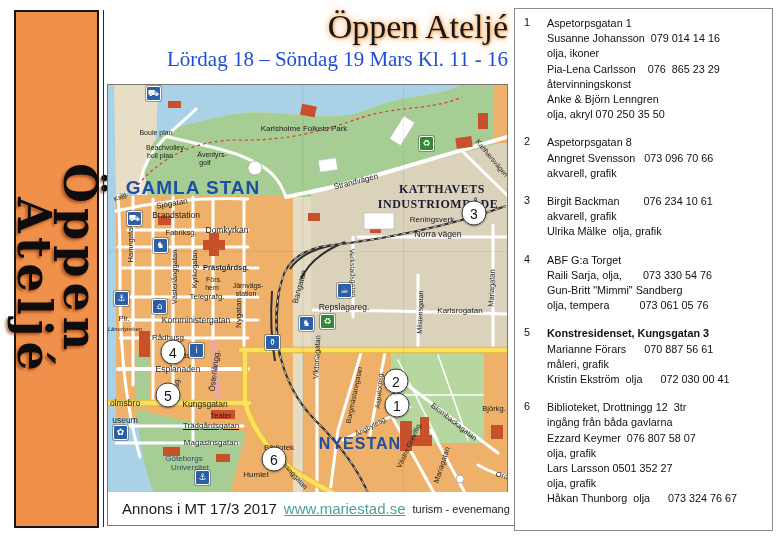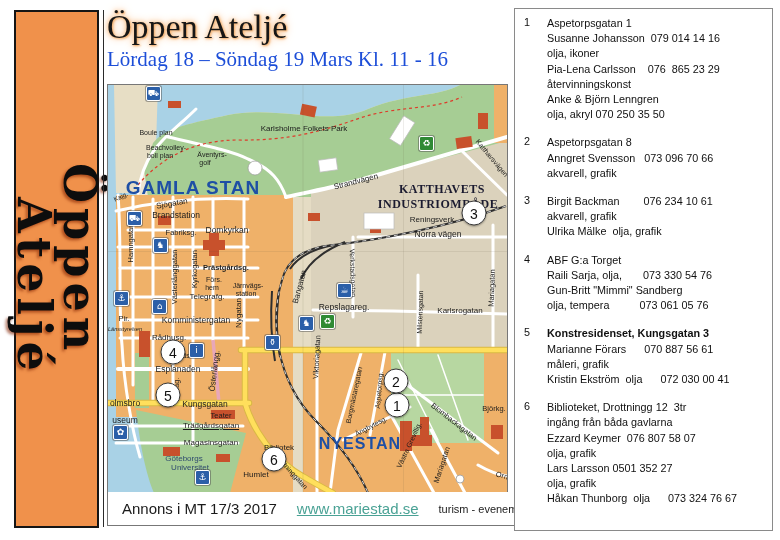--- a/index.html
+++ b/index.html
@@ -10,21 +10,21 @@
           background:#F0914B;border:2px solid #151515;box-sizing:border-box;
           display:flex;align-items:center;justify-content:center;}
   #banner .vtext{writing-mode:vertical-rl;text-orientation:mixed;
           font-family:"DejaVu Serif",serif;font-weight:bold;font-size:46px;
           color:#0d0d0d;letter-spacing:5px;line-height:1;
           text-shadow:2px 2px 3px rgba(130,35,0,.6);display:flex;flex-direction:column;gap:0;}
   #banner .vtext span{display:block;}
   #banner .vtext span + span{margin-top:34px;}
   
   #main-rule{position:absolute;left:103px;top:10px;width:1px;height:517px;background:#2a2a2a;}
-  #titlebox{position:absolute;left:107px;top:8px;width:401px;text-align:left;}
+  #titlebox{position:absolute;left:107px;top:8px;width:401px;text-align:right;}
   #title{font-family:"Liberation Serif",serif;font-size:34px;color:#161616;
          text-shadow:0 0 4px #F8C18A,0 0 9px #F6B273,1px 1px 2px #EFA055;line-height:1.1;}
   #subtitle{font-family:"Liberation Serif",serif;font-size:21px;color:#1d4ed8;margin-top:2px;}
   
   #mapbox{position:absolute;left:107px;top:84px;width:399px;height:408px;
           border:1px solid #777;background:#EDE5D1;overflow:hidden;}
   #mapbox svg{position:absolute;left:0;top:0;}
   #map-overlay{position:absolute;left:0;top:0;width:100%;height:100%;}
   .map-label{position:absolute;white-space:nowrap;color:#1c1c1c;line-height:1;
              transform:translate(-50%,-50%) rotate(var(--r,0deg));
@@ -35,21 +35,21 @@
           font:14px "Liberation Sans",sans-serif;color:#111;box-shadow:0 1px 2px rgba(0,0,0,.35);}
   .map-icon{position:absolute;width:15px;height:15px;border-radius:2px;box-sizing:border-box;
           border:1px solid #fff;box-shadow:0 0 0 1px rgba(80,80,80,.5);
           display:flex;align-items:center;justify-content:center;
           color:#fff;font-size:9px;line-height:1;font-family:"DejaVu Sans",sans-serif;}
   .map-icon.blue{background:#2B5FA8;}
   .map-icon.green{background:#2F8A34;}
   
   #footerbox{position:absolute;left:107px;top:492px;width:444px;height:34px;
           border:1px solid #777;border-top:none;background:#fff;
-          display:flex;align-items:center;gap:20px;padding-left:14px;box-sizing:border-box;}
+          display:flex;align-items:center;gap:7px;padding-left:14px;box-sizing:border-box;}
   #footer-annons{font-size:15px;color:#1a1a1a;}
   #footer-link{font-size:15px;color:#4AA295;text-decoration:underline;}
   #footer-tagline{font-size:11px;color:#222;}
   
   #panel{position:absolute;left:514px;top:8px;width:259px;height:523px;
          border:1px solid #8a8a8a;box-sizing:border-box;background:#fff;
          padding:7px 4px 0 9px;font-size:10.8px;color:#101010;}
   .entry{display:flex;margin-bottom:13px;}
   .entry .num{width:23px;flex:0 0 23px;}
   .entry .lines{flex:1;}

